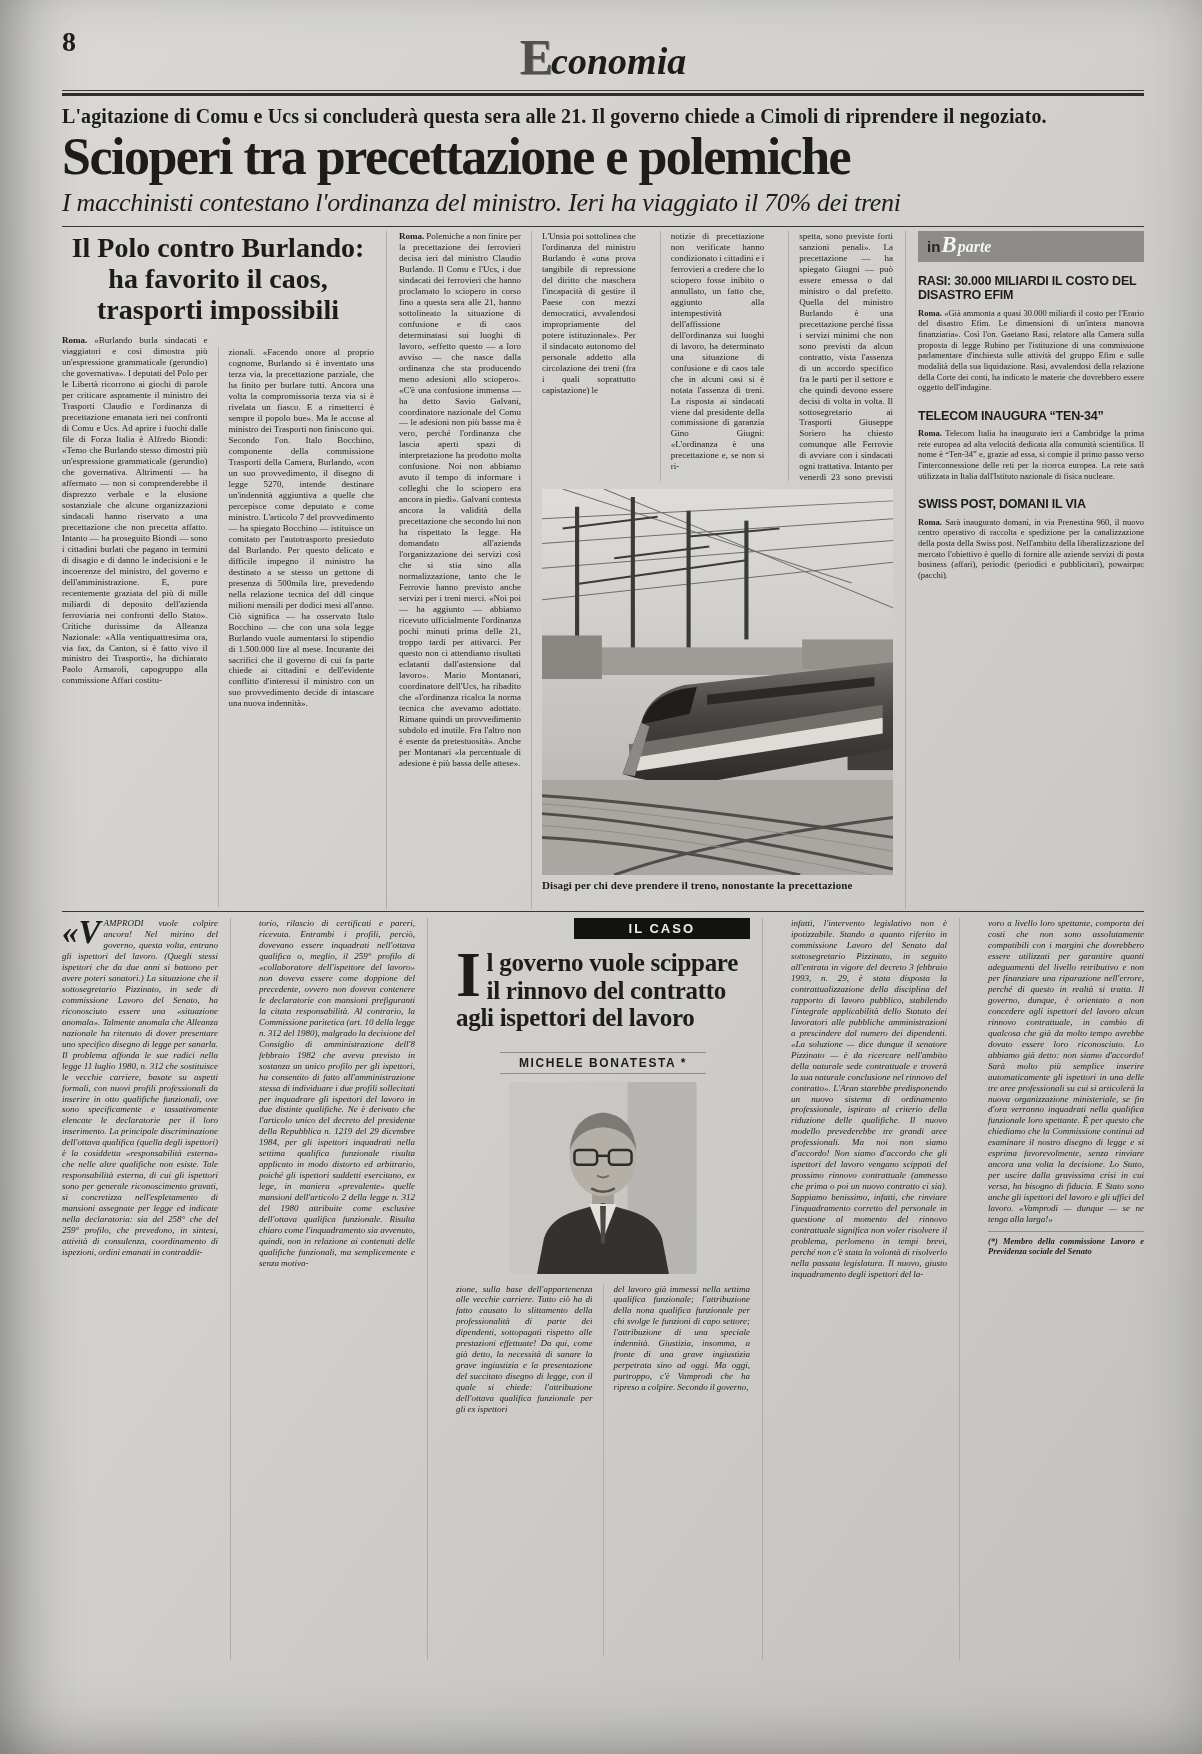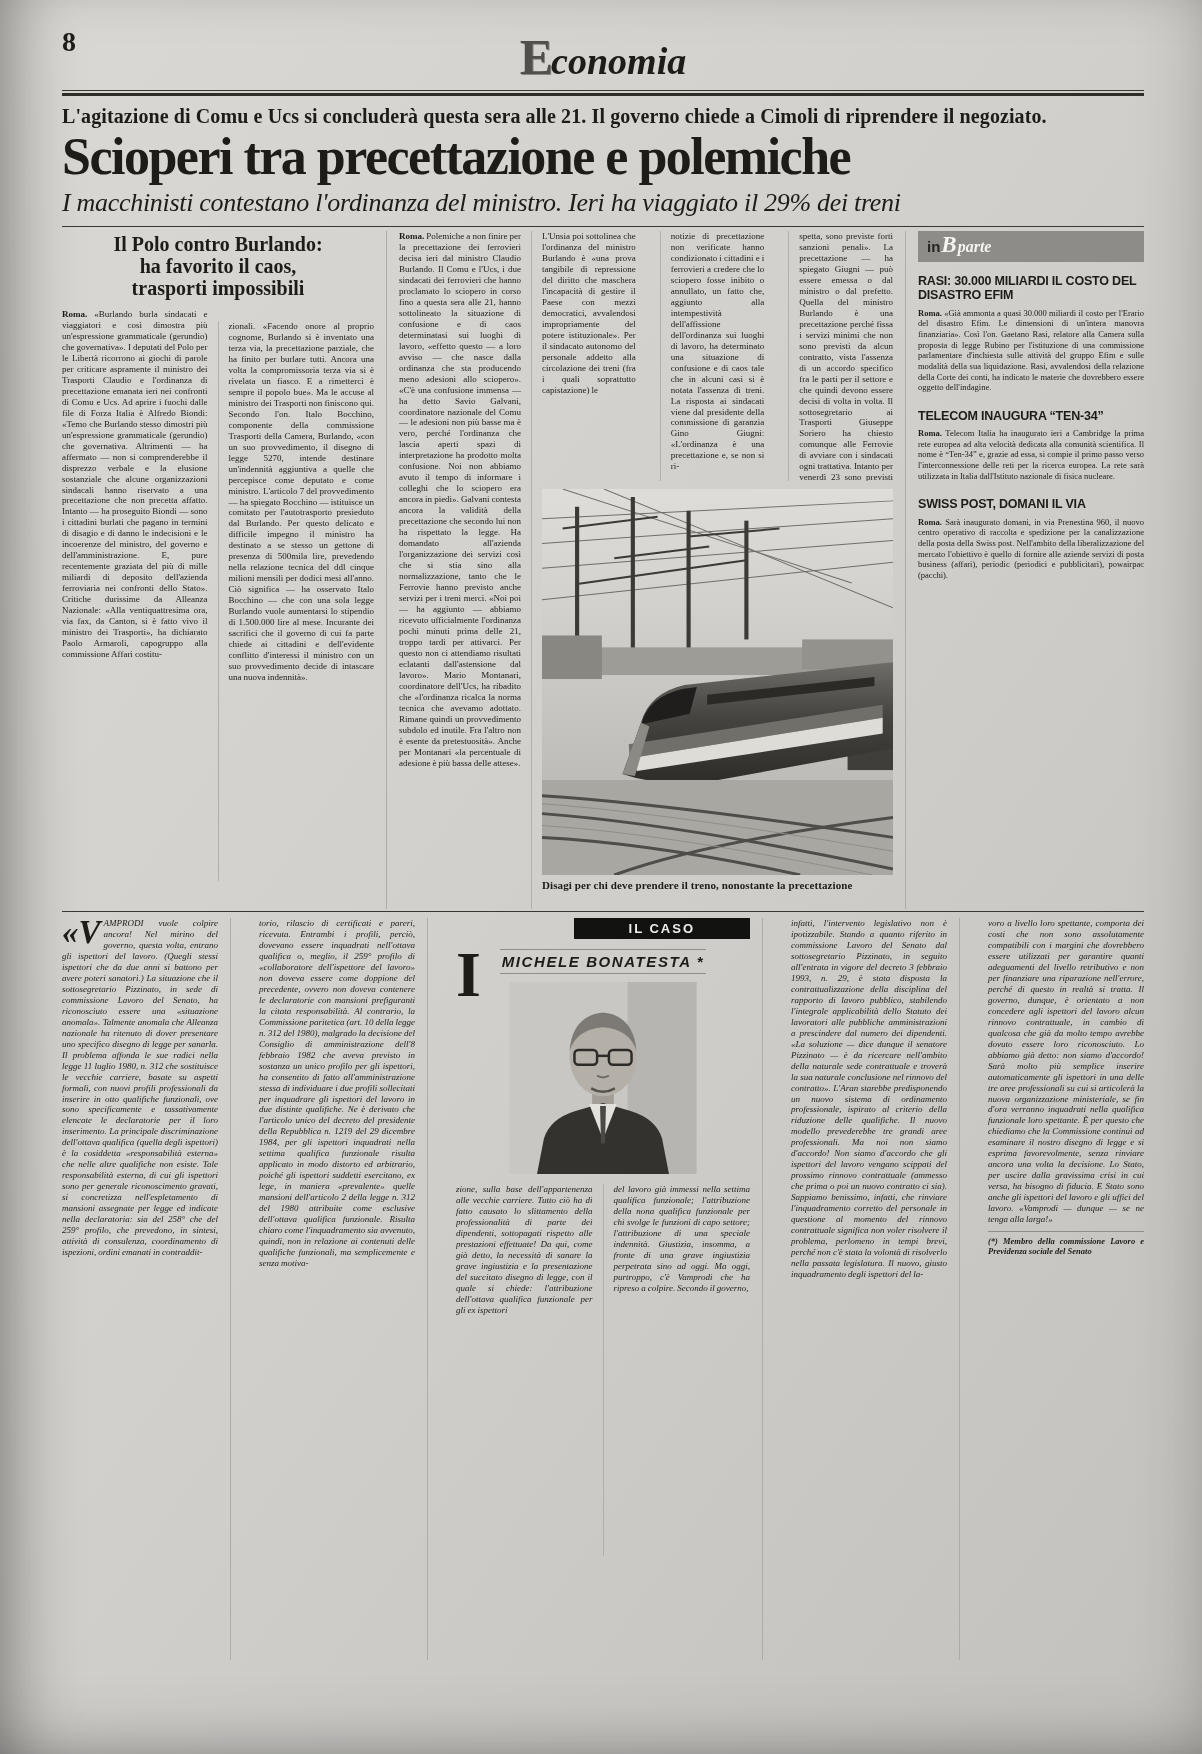--- a/index.html
+++ b/index.html
@@ -31,21 +31,21 @@
   .headline{font-size:52px;font-weight:bold;letter-spacing:-1.5px;line-height:1.0;margin:3px 0 5px;}
   .deck{font-style:italic;font-size:26px;margin:0 0 8px;letter-spacing:-.3px;}
   
   .body{font-size:9px;line-height:1.22;text-align:justify;hyphens:auto;-webkit-hyphens:auto;word-spacing:-.2px;}
   .body b.lead{font-weight:bold;}
   .it{font-style:italic;}
   
   .main-zone{display:flex;gap:12px;height:678px;overflow:hidden;margin-top:4px;}
   .main-zone > * + *{border-left:1px solid #aeaca6;padding-left:12px;}
   .polo{width:312px;flex:none;}
-  .polo-title{font-size:20px;font-weight:bold;text-align:center;line-height:1.1;margin:2px 0 10px;}
+  .polo-title{font-size:28px;font-weight:bold;text-align:center;line-height:1.1;margin:2px 0 10px;}
   .polo-cols{display:flex;gap:10px;height:572px;overflow:hidden;}
   .polo-cols > * + *{border-left:1px solid #b2b0aa;padding-left:10px;margin-top:12px;}
   .polo-cols .col{flex:1;overflow:hidden;}
   .mid{flex:1;display:flex;gap:10px;min-width:0;}
   .mid > * + *{border-left:1px solid #b2b0aa;padding-left:10px;}
   .colA{width:122px;flex:none;overflow:hidden;}
   .mid-right{flex:1;min-width:0;}
   .cols3{display:flex;gap:24px;height:250px;overflow:hidden;}
   .cols3 > * + *{border-left:1px solid #b2b0aa;padding-left:10px;}
   .cols3 .col{flex:1;overflow:hidden;}
@@ -62,21 +62,21 @@
   .breve-title{font-family:"Liberation Sans",sans-serif;font-weight:bold;font-size:12.5px;line-height:1.15;margin-bottom:5px;letter-spacing:-.2px;}
   .breve-body{font-size:8.5px;line-height:1.25;text-align:justify;hyphens:auto;}
   
   .bottom{display:flex;gap:12px;height:742px;overflow:hidden;margin-top:6px;}
   .bottom > * + *{border-left:1px solid #aeaca6;padding-left:28px;}
   .bcol{width:156px;flex:none;overflow:hidden;}
   .caso-block{flex:1;min-width:0;}
   .caso-label{background:#121210;color:#efeeea;font-family:"Liberation Sans",sans-serif;font-weight:bold;font-size:13px;letter-spacing:2px;text-align:center;padding:3px 0;width:60%;margin-left:auto;}
   .caso-headline{font-size:25px;font-weight:bold;line-height:1.1;margin:10px 0 4px;letter-spacing:-.3px;}
   .drop-i{float:left;font-size:64px;line-height:.82;font-weight:bold;padding-right:6px;}
-  .byline{font-family:"Liberation Sans",sans-serif;font-weight:bold;font-size:15px;letter-spacing:1.6px;text-align:center;margin:4px auto 8px;width:70%;border-top:1px solid #8f8e89;border-bottom:1px solid #8f8e89;padding:3px 0;font-style:italic;}
+  .byline{font-family:"Liberation Sans",sans-serif;font-weight:bold;font-size:12px;letter-spacing:1.6px;text-align:center;margin:20px auto 8px;width:70%;border-top:1px solid #8f8e89;border-bottom:1px solid #8f8e89;padding:3px 0;}
   .portrait{width:190px;margin:2px auto 10px;}
   .portrait svg{display:block;width:190px;height:192px;}
   .caso-sub{display:flex;gap:10px;height:372px;overflow:hidden;}
   .caso-sub > * + *{border-left:1px solid #b2b0aa;padding-left:10px;}
   .caso-sub .col{flex:1;overflow:hidden;}
   .vdrop{float:left;font-size:33px;line-height:.9;font-weight:bold;font-style:italic;padding-right:3px;}
   .footnote{font-size:8.5px;font-style:italic;font-weight:bold;border-top:1px solid #8f8e89;margin-top:6px;padding-top:4px;text-align:justify;}
 </style>
 </head>
 <body>
@@ -85,21 +85,21 @@
 
   <header class="masthead-row">
     <div class="page-num">8</div>
     <div class="section-title"><span class="sec-e">E</span><span class="sec-rest">conomia</span></div>
   </header>
   <div class="rule"></div>
   <div class="rule thick"></div>
 
   <div class="kicker">L'agitazione di Comu e Ucs si concluderà questa sera alle 21. Il governo chiede a Cimoli di riprendere il negoziato.</div>
   <h1 class="headline">Scioperi tra precettazione e polemiche</h1>
-  <div class="deck">I macchinisti contestano l'ordinanza del ministro. Ieri ha viaggiato il 29% dei treni</div>
+  <div class="deck">I macchinisti contestano l'ordinanza del ministro. Ieri ha viaggiato il 70% dei treni</div>
   <div class="rule"></div>
 
   <main class="main-zone">
 
     <section class="polo">
       <h2 class="polo-title">
         <span>Il Polo contro Burlando:</span><br>
         <span>ha favorito il caos,</span><br>
         <span>trasporti impossibili</span>
       </h2>
@@ -212,21 +212,21 @@
 
   <section class="bottom">
     <div class="bcol body it">
       <span class="vdrop">«V</span><span>AMPRODI vuole colpire ancora! Nel mirino del governo, questa volta, entrano gli ispettori del lavoro. (Quegli stessi ispettori che da due anni si battono per avere poteri sanatori.) La situazione che il sottosegretario Pizzinato, in sede di commissione Lavoro del Senato, ha riconosciuto essere una «situazione anomala». Talmente anomala che Alleanza nazionale ha ritenuto di dover presentare uno specifico disegno di legge per sanarla. Il problema affonda le sue radici nella legge 11 luglio 1980, n. 312 che sostituisce le vecchie carriere, basate su aspetti formali, con nuovi profili professionali da inserire in otto qualifiche funzionali, ove sono specificamente e tassativamente elencate le declaratorie per il loro inserimento. La principale discriminazione dell'ottava qualifica (quella degli ispettori) è la cosiddetta «responsabilità esterna» che nelle altre qualifiche non esiste. Tale responsabilità esterna, di cui gli ispettori sono per generale riconoscimento gravati, si concretizza nell'espletamento di mansioni assegnate per legge ed indicate nella declaratoria: sia del 258° che del 259° profilo, che prevedono, in sintesi, attività di consulenza, coordinamento di ispezioni, ordini emanati in contraddit-</span>
     </div>
     <div class="bcol body it">torio, rilascio di certificati e pareri, ricevuta. Entrambi i profili, perciò, dovevano essere inquadrati nell'ottava qualifica o, meglio, il 259° profilo di «collaboratore dell'ispettore del lavoro» non doveva essere come doppione del precedente, ovvero non doveva contenere le declaratorie con mansioni prefiguranti la citata responsabilità. Al contrario, la Commissione paritetica (art. 10 della legge n. 312 del 1980), malgrado la decisione del Consiglio di amministrazione dell'8 febbraio 1982 che aveva previsto in sostanza un unico profilo per gli ispettori, ha consentito di fatto all'amministrazione stessa di individuare i due profili sollecitati per inquadrare gli ispettori del lavoro in due distinte qualifiche. Ne è derivato che l'articolo unico del decreto del presidente della Repubblica n. 1219 del 29 dicembre 1984, per gli ispettori inquadrati nella settima qualifica funzionale risulta applicato in modo distorto ed arbitrario, poiché gli ispettori suddetti esercitano, ex lege, in maniera «prevalente» quelle mansioni dell'articolo 2 della legge n. 312 del 1980 attribuite come esclusive dell'ottava qualifica funzionale. Risulta chiaro come l'inquadramento sia avvenuto, quindi, non in relazione ai contenuti delle qualifiche funzionali, ma semplicemente e senza motiva-</div>
 
     <div class="caso-block">
       <div class="caso-label">IL CASO</div>
       <h3 class="caso-headline">
-        <span class="drop-i">I</span>
+        <span class="drop-i">I</span><span>l governo vuole scippare il rinnovo del contratto agli ispettori del lavoro</span>
       </h3>
       <div class="byline">MICHELE BONATESTA *</div>
       <figure class="portrait" style="margin:2px auto 10px;">
         <svg viewBox="0 0 190 195">
           <rect width="190" height="195" fill="#c8c7c3"></rect>
           <rect x="120" width="70" height="195" fill="#b6b5b1"></rect>
           <rect x="84" y="104" width="22" height="28" fill="#a29d95"></rect>
           <ellipse cx="95" cy="76" rx="34" ry="40" fill="#b4afa7"></ellipse>
           <path d="M 61 70 Q 64 34 95 31 Q 126 34 129 70 Q 122 48 95 46 Q 68 48 61 70 Z" fill="#7d7a75"></path>
           <g stroke="#2c2b28" stroke-width="2.5" fill="none">

